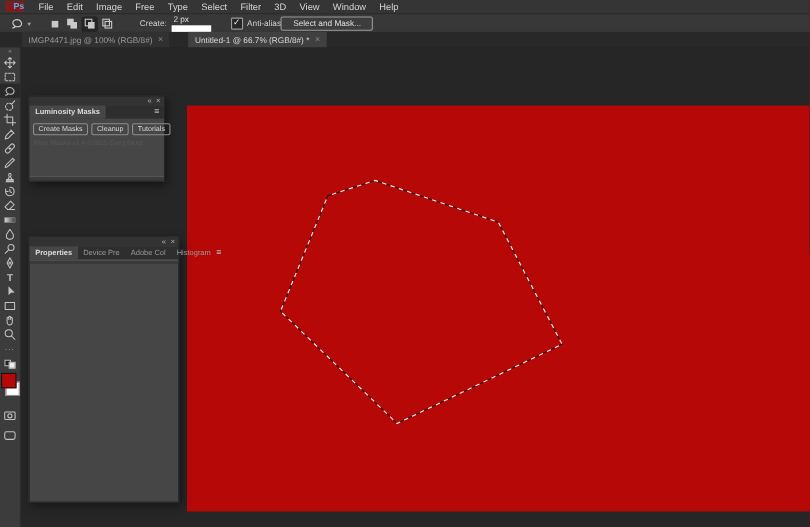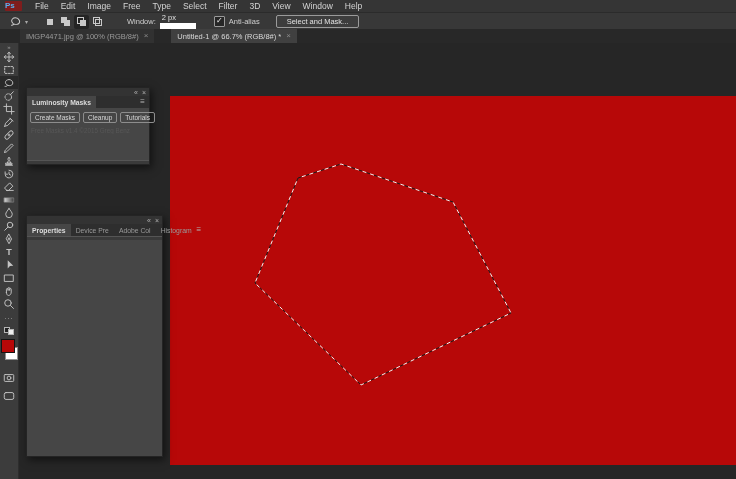--- a/index.html
+++ b/index.html
@@ -5,40 +5,40 @@
   html,body{margin:0;padding:0;}
   body{
     width:736px;height:479px;position:relative;overflow:hidden;
     background:#272727;
     font-family:"Liberation Sans",sans-serif;
     -webkit-font-smoothing:antialiased;
     user-select:none;
   }
   
   .menubar{position:absolute;left:0;top:0;right:0;height:12px;background:#353535;display:flex;align-items:center;z-index:30;}
-  .ps-logo{margin:1px 7px 1px 5px;width:17px;height:10px;background:#7f1d1d;color:#55b1f0;font-size:8px;font-weight:bold;line-height:10px;text-align:left;border-radius:1px;}
+  .ps-logo{margin:1px 7px 1px 5px;width:17px;height:10px;background:#7f1d1d;color:#55b1f0;font-size:8px;font-weight:bold;line-height:10px;text-align:right;border-radius:1px;}
   .menu-item{font-size:8.5px;color:#d4d4d4;padding:0 6px;line-height:12px;cursor:default;}
   
   .optionsbar{position:absolute;left:0;top:12px;right:0;height:17px;background:#383838;border-top:1px solid #2b2b2b;display:flex;align-items:center;z-index:30;}
   .tool-preset{display:flex;align-items:center;margin-left:8px;}
   .tool-preset svg{width:15px;height:13px;stroke:#cccccc;fill:none;stroke-width:1.1;}
   .chev{color:#a8a8a8;font-size:6px;margin-left:2px;}
   .modes{display:flex;margin-left:14px;gap:1px;}
   .mode{width:15px;height:14px;display:flex;align-items:center;justify-content:center;border-radius:2px;position:relative;}
   .mode.active{background:#242424;}
   .sq{width:6px;height:6px;background:#c9c9c9;}
   .sq.o{background:transparent;border:1px solid #c9c9c9;width:5px;height:5px;}
   .dbl{position:relative;width:9px;height:9px;}
   .dbl .a{position:absolute;left:0;top:0;}
   .dbl .b{position:absolute;right:0;bottom:0;}
   .opt-label{font-size:7.5px;color:#cfcfcf;margin-left:22px;}
   .feather-input{margin-left:4px;width:34px;border-bottom:7px solid #ffffff;font-size:7.5px;color:#e0e0e0;padding:0 0 1px 2px;line-height:9px;}
   .checkbox{margin-left:18px;width:9px;height:9px;background:#262626;border:1px solid #9a9a9a;border-radius:1px;color:#f0f0f0;font-size:8px;line-height:8px;text-align:center;}
   .cb-label{font-size:7.5px;color:#cfcfcf;margin-left:4px;}
-  .sm-btn{margin-left:16px;font-size:7.5px;color:#e0e0e0;border:1px solid #9a9a9a;border-radius:2px;padding:1px 10px;background:#3d3d3d;}
+  .sm-btn{font-size:7.5px;color:#e0e0e0;border:1px solid #9a9a9a;border-radius:2px;padding:1px 10px;background:#3d3d3d;}
   
   .tabstrip{position:absolute;left:0;top:29px;right:0;height:14px;background:#282828;display:flex;z-index:30;gap:16px;}
   .doc-tab{display:flex;align-items:center;padding:0 6px;font-size:7.5px;white-space:nowrap;margin-right:1px;}
   .doc-tab:first-child{margin-left:20px;}
   .doc-tab.inactive{background:#313131;color:#9a9a9a;}
   .doc-tab.active{background:#404040;color:#d8d8d8;}
   .tab-close{margin-left:5px;font-size:8px;color:#8b8b8b;line-height:8px;}
   
   .toolbar{position:absolute;left:0;top:43px;width:18px;bottom:0;background:#3c3c3c;border-right:1px solid #2d2d2d;display:flex;flex-direction:column;align-items:center;z-index:25;}
   .tb-chev{font-size:6px;color:#9a9a9a;height:6px;line-height:6px;margin:1px 0 0 0;}
@@ -118,21 +118,21 @@
           <div class="sq b"></div>
         </div>
     </div>
     <div class="mode">
       <div class="dbl">
           <div class="sq o a"></div>
           <div class="sq o b"></div>
         </div>
     </div>
   </div>
-  <span class="opt-label">Window:</span>
+  <span class="opt-label">Create:</span>
   <span class="feather-input">2 px</span>
   <span class="checkbox">✓</span>
   <span class="cb-label">Anti-alias</span>
   <span class="sm-btn">Select and Mask...</span>
 </div>
 
 <div class="tabstrip">
   <div class="doc-tab inactive">
     <span>IMGP4471.jpg @ 100% (RGB/8#)</span>
     <span class="tab-close">×</span>

